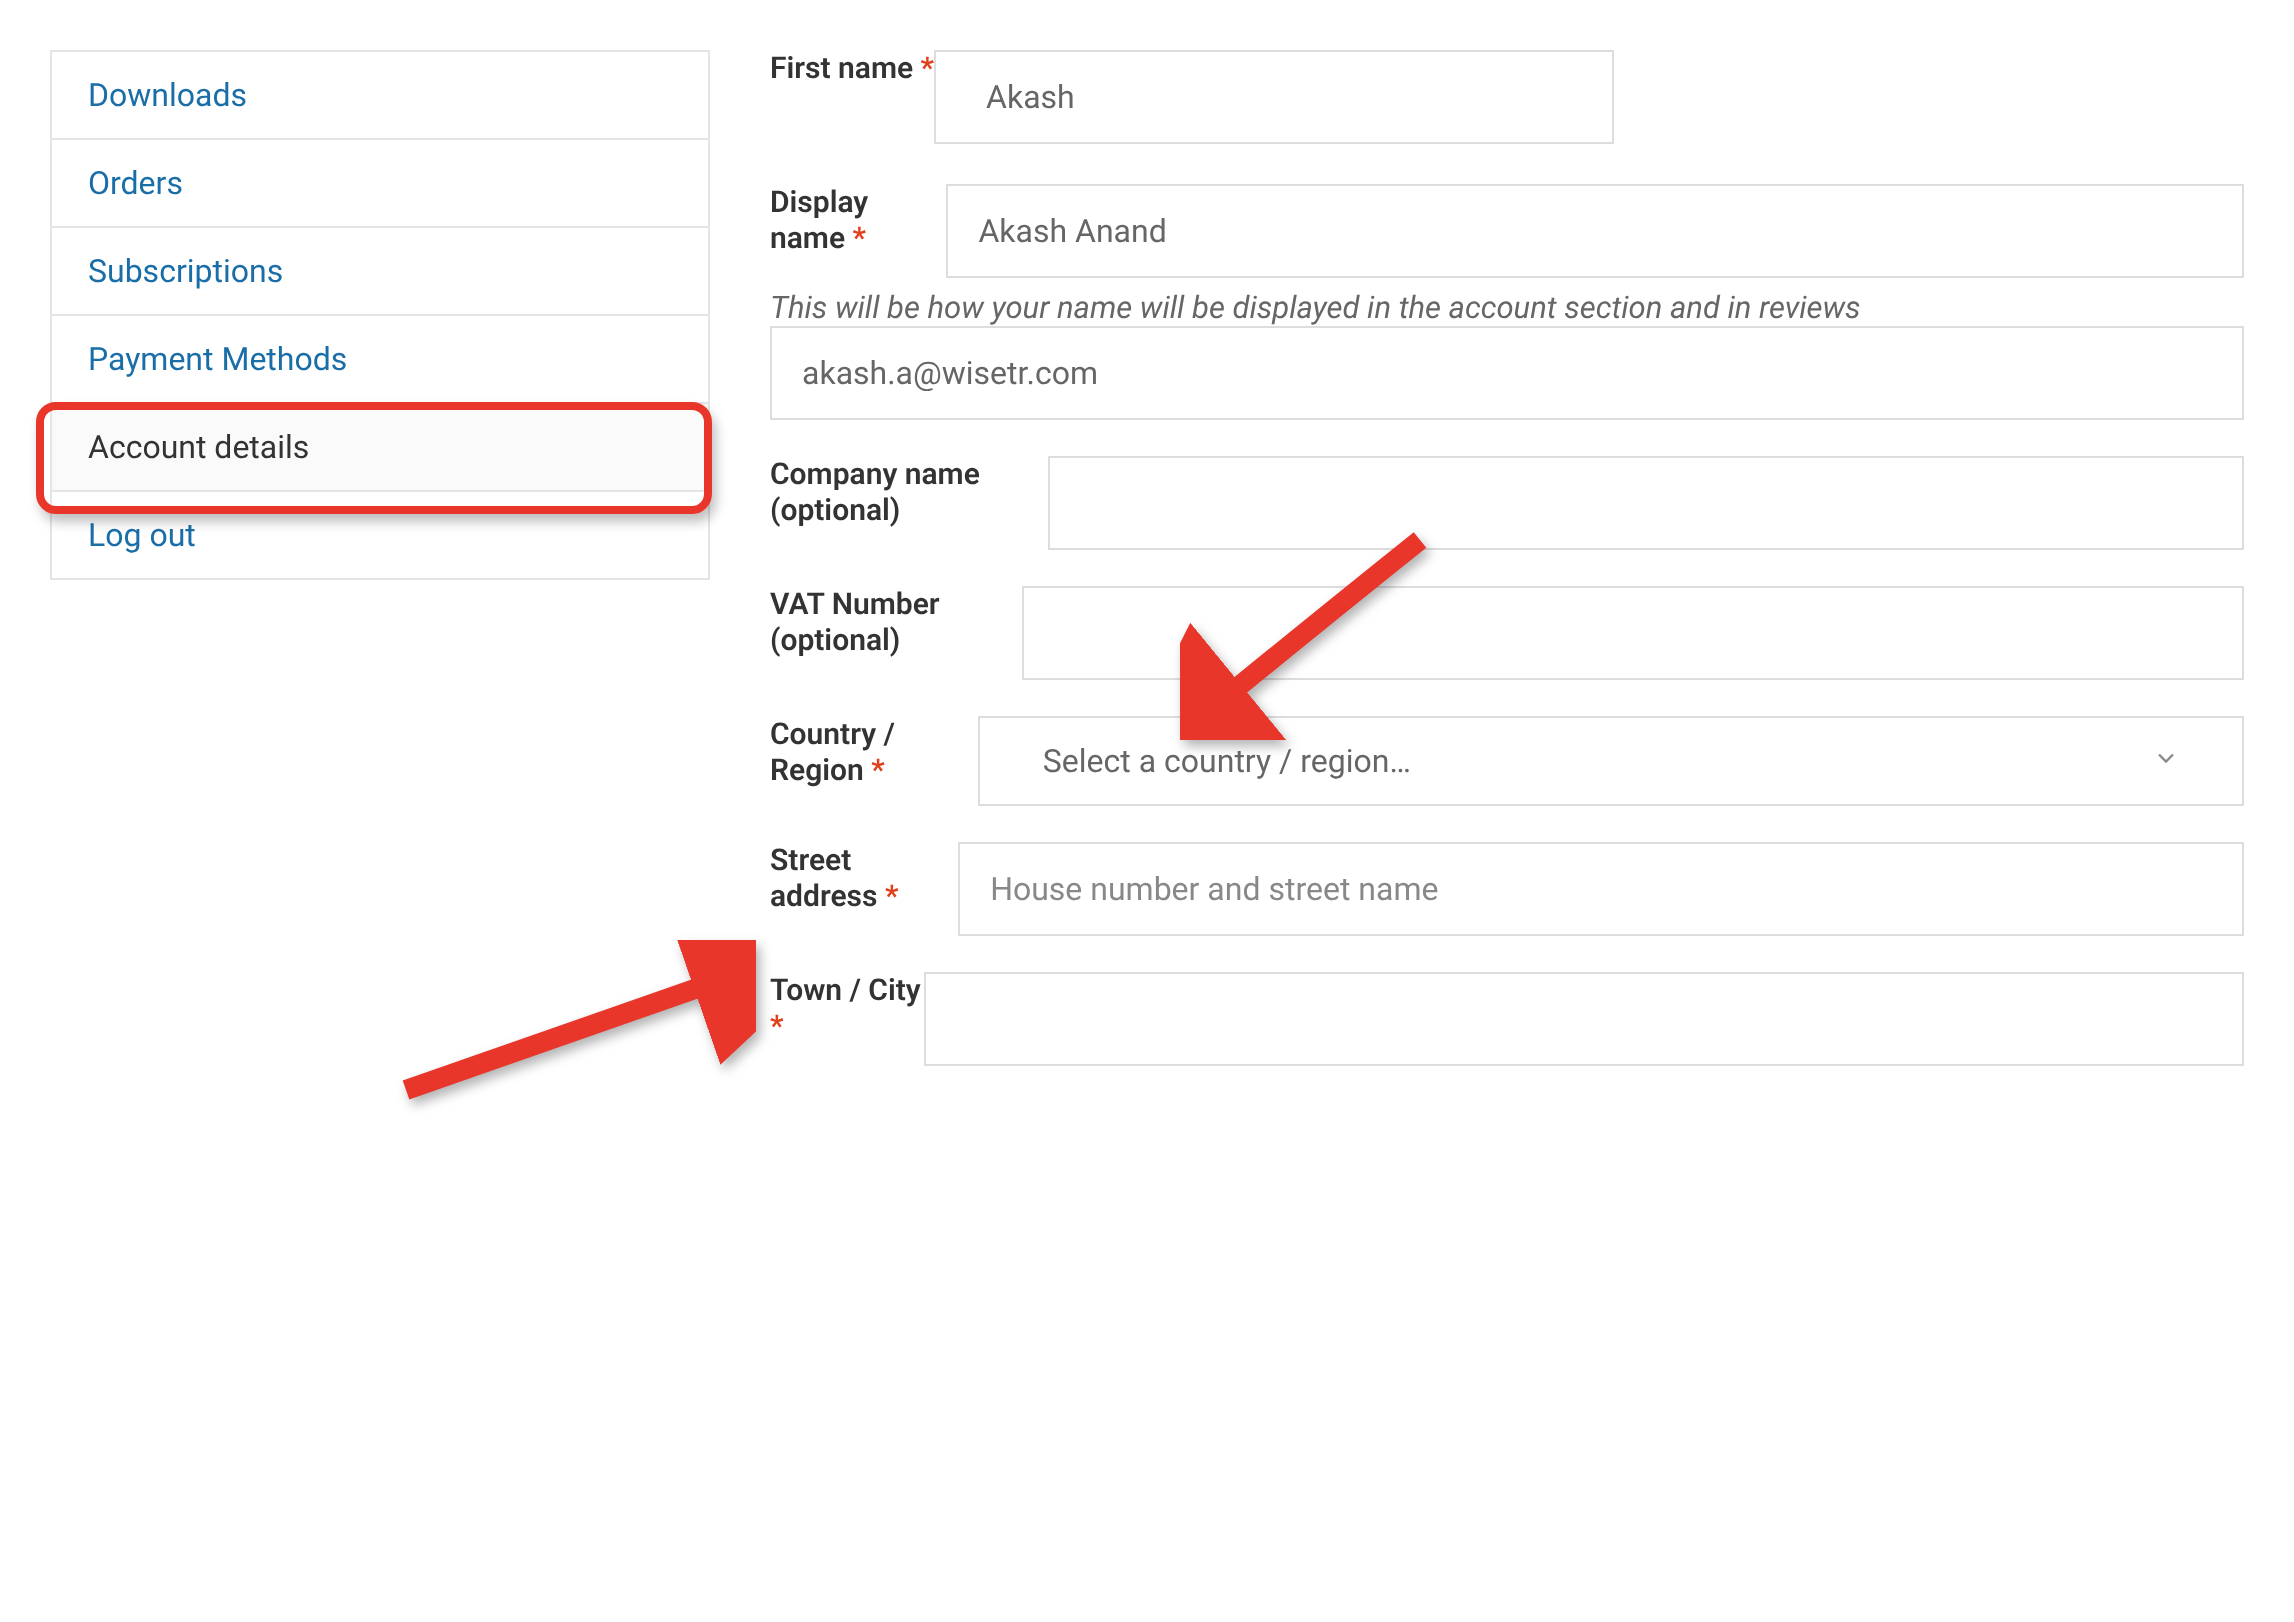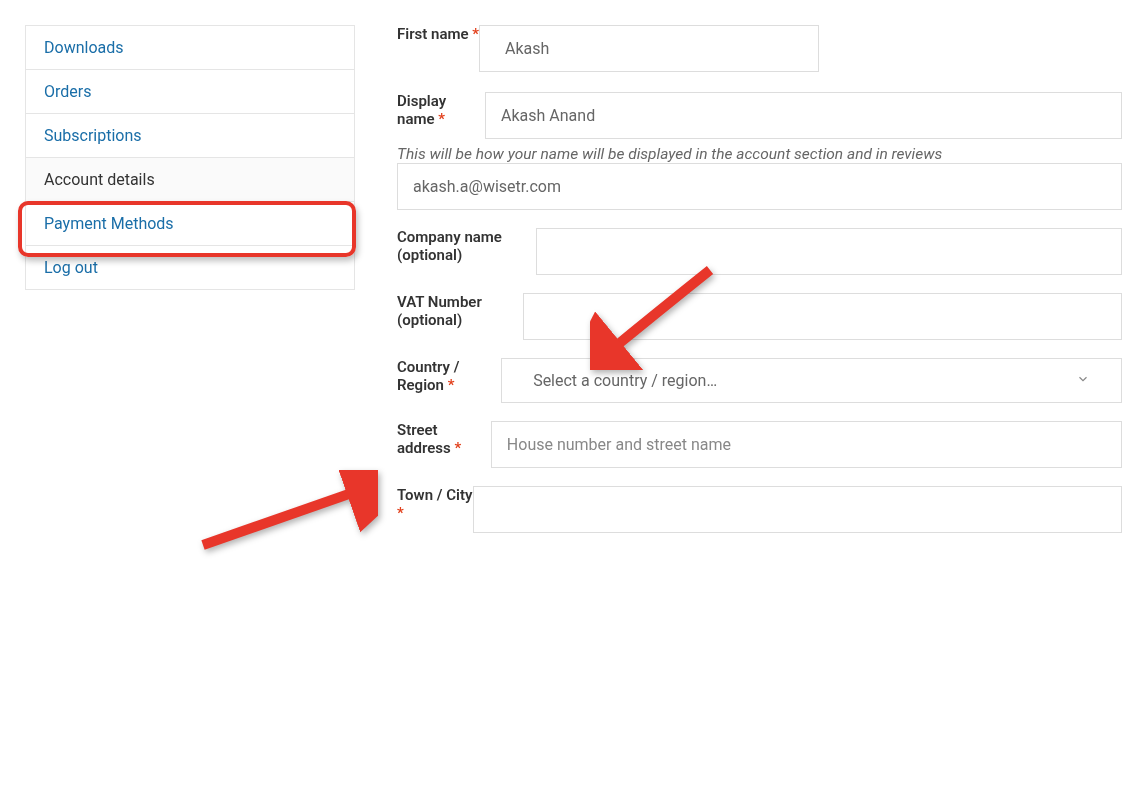--- a/index.html
+++ b/index.html
@@ -6,21 +6,21 @@
   body {
     font-family: -apple-system, BlinkMacSystemFont, "Segoe UI", Roboto, "Helvetica Neue", Arial, sans-serif;
     background: #fff;
     color: #333;
     padding: 25px;
     width: 1147px;
     position: relative;
   }
   .layout {
     display: flex;
-    gap: 42px;
+    gap: 30px;
     align-items: flex-start;
   }
   .sidebar {
     width: 330px;
     border: 1px solid #e5e5e5;
     border-bottom: none;
   }
   .sidebar-item {
     display: block;
     padding: 12px 18px;
@@ -107,22 +107,22 @@
   }
 </style>
 </head>
 <body>
 
 <div class="layout">
   <nav class="sidebar">
     <a class="sidebar-item">Downloads</a>
     <a class="sidebar-item">Orders</a>
     <a class="sidebar-item">Subscriptions</a>
+    <a class="sidebar-item">Payment Methods</a>
     <a class="sidebar-item active">Account details</a>
-    <a class="sidebar-item">Payment Methods</a>
     <a class="sidebar-item">Log out</a>
   </nav>
 
   <div class="main">
     <div class="row">
       <div class="field half">
         <label class="label">
           <span>First name</span> <span class="req">*</span>
         </label>
         <input class="input first-name-input" value="Akash" style="">

